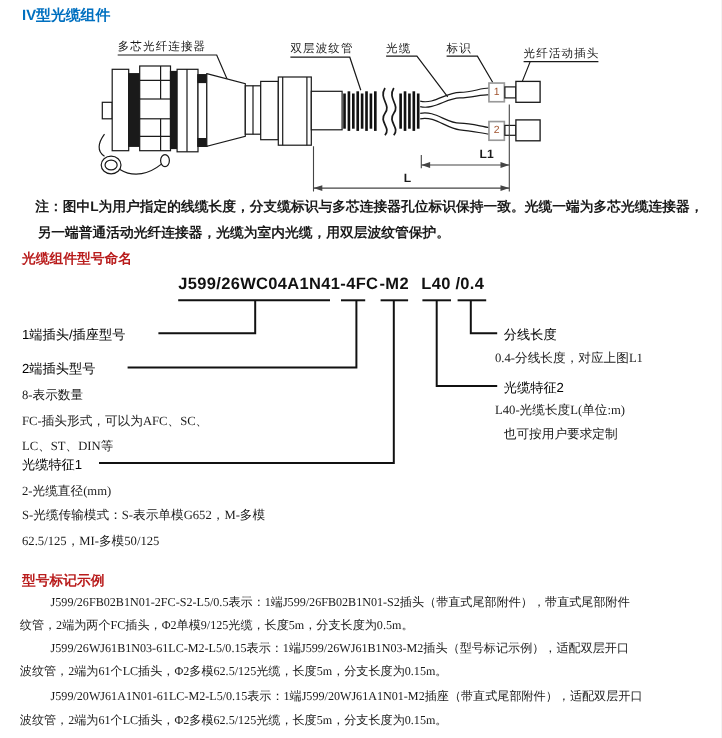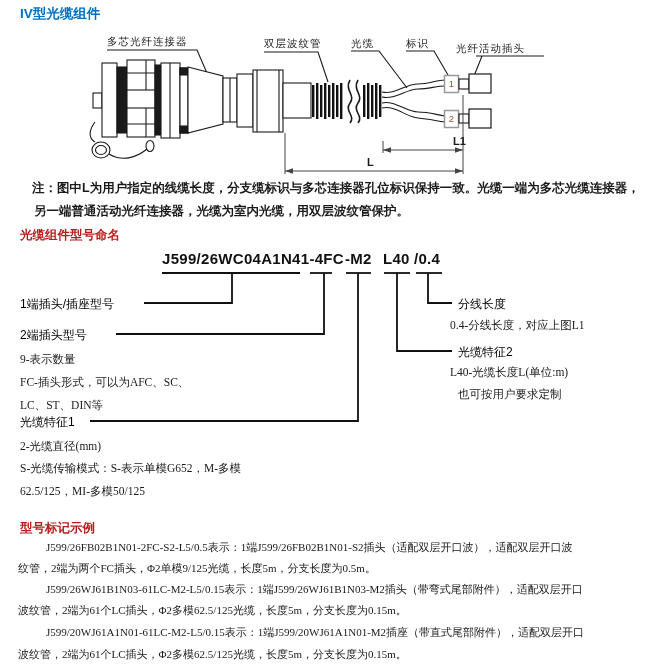--- a/index.html
+++ b/index.html
@@ -114,24 +114,24 @@
       <polygon points="463,150 455,147.3 455,152.7"></polygon>
       <polygon points="285,171 293,168.3 293,173.7"></polygon>
       <polygon points="463,171 455,168.3 455,173.7"></polygon>
     </g>
   </svg>
 
   <div class="abs diagram-label" style="left:107px;top:35px;">多芯光纤连接器</div>
   <div class="abs diagram-label" style="left:264px;top:37px;">双层波纹管</div>
   <div class="abs diagram-label" style="left:351px;top:37px;">光缆</div>
   <div class="abs diagram-label" style="left:406px;top:37px;">标识</div>
-  <div class="abs diagram-label" style="left:456px;top:42px;">光纤活动插头</div>
+  <div class="abs diagram-label" style="left:476px;top:42px;">光纤活动插头</div>
   <div class="abs branch-num" style="left:444px;top:78px;">1</div>
   <div class="abs branch-num" style="left:444px;top:113px;">2</div>
-  <div class="abs dim-label" style="left:430px;top:135px;padding-left:23px;">L1</div>
+  <div class="abs dim-label" style="left:413px;top:135px;padding-left:23px;">L1</div>
   <div class="abs dim-label" style="left:367px;top:156px;">L</div>
 
   <div class="abs note-line" style="left:32px;top:180px;">注：图中L为用户指定的线缆长度，分支缆标识与多芯连接器孔位标识保持一致。光缆一端为多芯光缆连接器，</div>
   <div class="abs note-line" style="left:18px;top:203px;margin-left:16px;">另一端普通活动光纤连接器，光缆为室内光缆，用双层波纹管保护。</div>
 
   <div class="abs section-heading" style="left:20px;top:227px;">光缆组件型号命名</div>
 
   <div class="abs partnum" style="left:162px;top:250px;">J599/26WC04A1N41-4FC</div>
   <div class="abs partnum" style="left:345px;top:250px;">-M2</div>
   <div class="abs partnum" style="left:383px;top:250px;">L40</div>
@@ -147,35 +147,35 @@
       <path d="M232,273 V303 H144"></path>
       <path d="M324,273 V334 H116"></path>
       <path d="M358,273 V421 H90"></path>
       <path d="M397,273 V351 H452"></path>
       <path d="M428,273 V303 H452"></path>
     </g>
   </svg>
 
   <div class="abs callout-bold" style="left:20px;top:296px;">1端插头/插座型号</div>
   <div class="abs callout-bold" style="left:20px;top:327px;">2端插头型号</div>
-  <div class="abs callout-reg" style="left:20px;top:352px;">9-表示数量</div>
+  <div class="abs callout-reg" style="left:20px;top:352px;">8-表示数量</div>
   <div class="abs callout-reg" style="left:20px;top:375px;">FC-插头形式，可以为AFC、SC、</div>
   <div class="abs callout-reg" style="left:20px;top:398px;">LC、ST、DIN等</div>
   <div class="abs callout-bold" style="left:20px;top:414px;">光缆特征1</div>
   <div class="abs callout-reg" style="left:20px;top:439px;">2-光缆直径(mm)</div>
   <div class="abs callout-reg" style="left:20px;top:461px;">S-光缆传输模式：S-表示单模G652，M-多模</div>
   <div class="abs callout-reg" style="left:20px;top:484px;">62.5/125，MI-多模50/125</div>
 
   <div class="abs callout-bold" style="left:458px;top:296px;">分线长度</div>
   <div class="abs callout-reg" style="left:450px;top:318px;">0.4-分线长度，对应上图L1</div>
   <div class="abs callout-bold" style="left:458px;top:344px;">光缆特征2</div>
   <div class="abs callout-reg" style="left:450px;top:365px;">L40-光缆长度L(单位:m)</div>
   <div class="abs callout-reg" style="left:458px;top:387px;">也可按用户要求定制</div>
 
   <div class="abs section-heading" style="left:20px;top:520px;">型号标记示例</div>
-  <div class="abs example-line" style="left:46px;top:540px;">J599/26FB02B1N01-2FC-S2-L5/0.5表示：1端J599/26FB02B1N01-S2插头（适配双层开口波），适配双层开口波</div>
+  <div class="abs example-line" style="left:46px;top:540px;">J599/26FB02B1N01-2FC-S2-L5/0.5表示：1端J599/26FB02B1N01-S2插头（带直式尾部附件），带直式尾部附件</div>
   <div class="abs example-line" style="left:18px;top:561px;">纹管，2端为两个FC插头，Φ2单模9/125光缆，长度5m，分支长度为0.5m。</div>
-  <div class="abs example-line" style="left:46px;top:582px;">J599/26WJ61B1N03-61LC-M2-L5/0.15表示：1端J599/26WJ61B1N03-M2插头（带弯式尾部附件），适配双层开口</div>
+  <div class="abs example-line" style="left:46px;top:582px;">J599/26WJ61B1N03-61LC-M2-L5/0.15表示：1端J599/26WJ61B1N03-M2插头（型号标记示例），适配双层开口</div>
   <div class="abs example-line" style="left:18px;top:603px;">波纹管，2端为61个LC插头，Φ2多模62.5/125光缆，长度5m，分支长度为0.15m。</div>
   <div class="abs example-line" style="left:46px;top:625px;">J599/20WJ61A1N01-61LC-M2-L5/0.15表示：1端J599/20WJ61A1N01-M2插座（带直式尾部附件），适配双层开口</div>
   <div class="abs example-line" style="left:18px;top:647px;">波纹管，2端为61个LC插头，Φ2多模62.5/125光缆，长度5m，分支长度为0.15m。</div>
 
 </div>
 
 </body></html>

